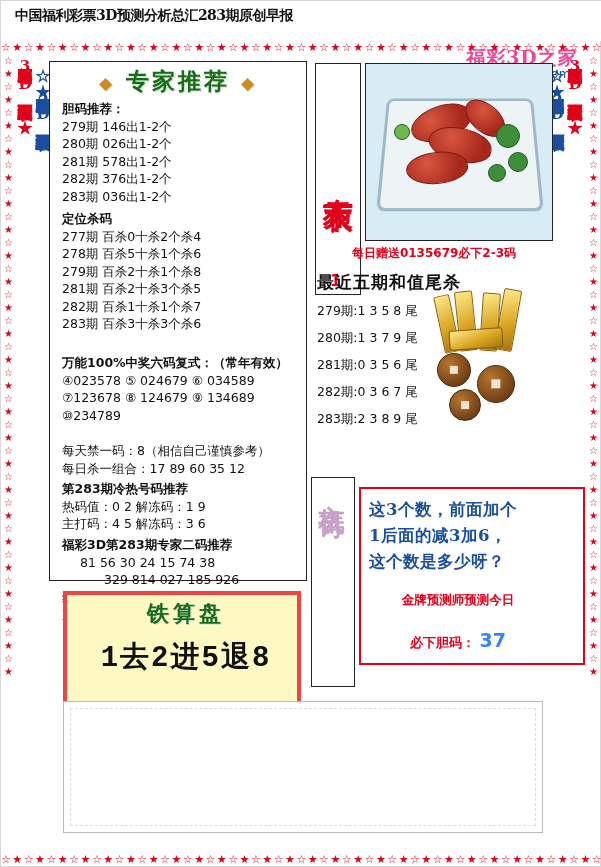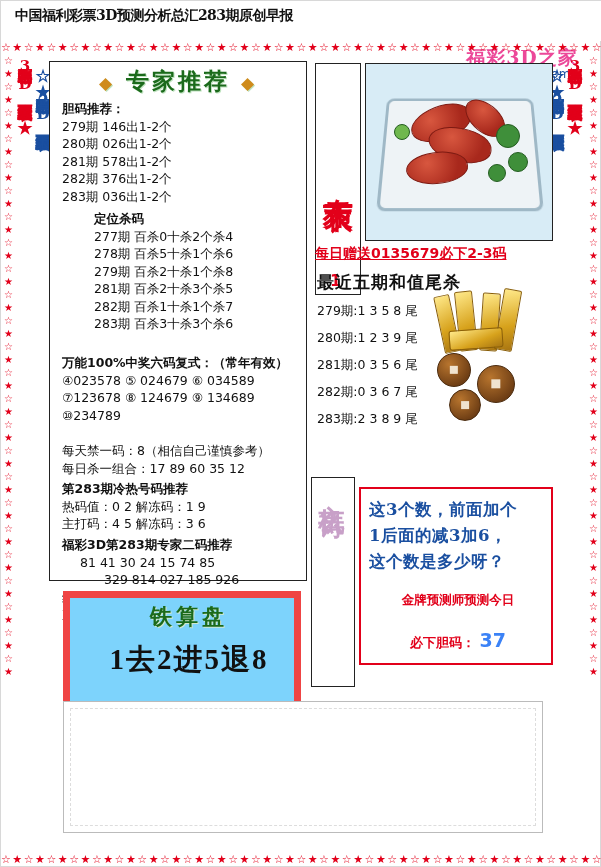--- a/index.html
+++ b/index.html
@@ -144,22 +144,22 @@
     position:absolute; background:#3f8f3a; border-radius:50%;
     border:1px solid #245c21;
   }
   .v1 { left:130px; top:60px; width:24px; height:24px; }
   .v2 { left:142px; top:88px; width:20px; height:20px; }
   .v3 { left:122px; top:100px; width:18px; height:18px; }
   .v4 { left:28px; top:60px; width:16px; height:16px; background:#6fb84e; }
 
   .gift-line {
     position:absolute; left:266px; top:188px; width:238px; height:20px;
-    font-size:14px; font-weight:bold; color:#e2001a;
-    text-align:left; white-space:nowrap;text-decoration:underline;
+    font-size:12px; font-weight:bold; color:#e2001a;
+    text-align:center; white-space:nowrap;
   }
   
   .recent-title {
     position:absolute; left:268px; top:214px;
     font-family:"DejaVu Serif", serif;
     font-size:17px; font-weight:bold; color:#111; letter-spacing:1px;
   }
   .recent-list {
     position:absolute; left:268px; top:240px; width:120px;
     font-size:12.5px; color:#111; line-height:27px;
@@ -185,21 +185,21 @@
     content:""; position:absolute; left:50%; top:50%;
     width:26%; height:26%; transform:translate(-50%,-50%);
     background:#f0e3cf;
   }
   .c1 { left:4px; top:64px; width:34px; height:34px; }
   .c2 { left:44px; top:76px; width:38px; height:38px; }
   .c3 { left:16px; top:100px; width:32px; height:32px; }
 
   
   .q-panel {
-    position:absolute; left:310px; top:430px; width:194px; height:178px;
+    position:absolute; left:310px; top:430px; width:226px; height:178px;
     border:2px solid #e2001a; background:#fff;
   }
   .q-text {
     position:absolute; left:8px; top:8px; width:178px;
     font-family:"DejaVu Serif", serif;
     font-size:16.5px; font-weight:bold; color:#1a4fa0;
     line-height:26px; letter-spacing:0.5px;
   }
   .q-sub {
     position:absolute; left:8px; top:100px; width:178px;
@@ -220,31 +220,31 @@
     position:absolute; left:3px; top:6px;
     writing-mode: vertical-rl; text-orientation: upright;
     font-family:"DejaVu Serif", serif;
     font-weight:bold; font-size:26px; color:#c8a0c8;
     letter-spacing:4px; height:196px;
   }
 
   
   .tiesuan {
     position:absolute; left:14px; top:534px; width:238px; height:124px;
-    border:7px solid #ef4444; background:#7dd3fc;
+    border:4px solid #ef4444; background:#fef9c3;
   }
   .tiesuan-title {
     position:absolute; left:0; top:4px; width:238px; text-align:center;
     font-family:"DejaVu Serif", serif; font-weight:bold; font-size:22px;
     color:#1b6a1b; letter-spacing:4px;
     text-shadow:1px 1px 0 #cfe8cf;
   }
   .tiesuan-body {
     position:absolute; left:0; top:42px; width:238px; text-align:center;
-    font-family:Liberation Serif, serif; font-weight:bold; font-size:29px;
+    font-family:Liberation Mono, monospace; font-weight:bold; font-size:29px;
     color:#111; letter-spacing:2px;
   }
 
   .bottom-box {
     position:absolute; left:14px; top:644px; width:480px; height:132px;
     border:1px solid #bbb; background:#fff;
   }
   .inner-dash {
     position:absolute; left:6px; top:6px; right:6px; bottom:6px;
     border:1px dashed #ddd;
@@ -284,21 +284,21 @@
 
       <div class="lst" style="left:12px; top:38px;">
         <div class="sec-label">胆码推荐：</div>
         <div>279期  146出1-2个</div>
         <div>280期  026出1-2个</div>
         <div>281期  578出1-2个</div>
         <div>282期  376出1-2个</div>
         <div>283期  036出1-2个</div>
       </div>
 
-      <div class="lst" style="left:12px; top:148px;margin-left:32px;">
+      <div class="lst" style="left:12px; top:148px;">
         <div class="sec-label">定位杀码</div>
         <div>277期   百杀0十杀2个杀4</div>
         <div>278期   百杀5十杀1个杀6</div>
         <div>279期   百杀2十杀1个杀8</div>
         <div>281期   百杀2十杀3个杀5</div>
         <div>282期   百杀1十杀1个杀7</div>
         <div>283期   百杀3十杀3个杀6</div>
       </div>
 
       <div class="lst" style="left:12px; top:292px;">
@@ -314,21 +314,21 @@
       </div>
 
       <div class="lst" style="left:12px; top:418px;">
         <div class="sec-label">第283期冷热号码推荐</div>
         <div>热码值：0  2   解冻码：1  9</div>
         <div>主打码：4  5   解冻码：3  6</div>
       </div>
 
       <div class="lst" style="left:12px; top:474px;">
         <div class="sec-label">福彩3D第283期专家二码推荐</div>
-        <div style="padding-left:18px;">81  41  30  24  15  74  85</div>
+        <div style="padding-left:18px;">81  56  30  24  15  74  38</div>
         <div style="padding-left:42px;">329  814  027  185  926</div>
         <div>组选复式：0135789   胆码：359</div>
         <div>直组选推荐：  520  314  275  892  614</div>
       </div>
     </div>
 
     <div class="buyi">
       <div class="vt">布衣天下</div>
       <div style="position:absolute; left:14px; bottom:4px; font-size:16px; font-weight:bold; color:#e2001a;">1</div>
     </div>
@@ -343,21 +343,21 @@
       <div class="veg v2"></div>
       <div class="veg v3"></div>
       <div class="veg v4"></div>
     </div>
 
     <div class="gift-line">每日赠送0135679必下2-3码</div>
 
     <div class="recent-title">最近五期和值尾杀</div>
     <div class="recent-list">
       <div>279期:1 3 5 8 尾</div>
-      <div>280期:1 2 3 9 尾</div>
+      <div>280期:1 3 7 9 尾</div>
       <div>281期:0 3 5 6 尾</div>
       <div>282期:0 3 6 7 尾</div>
       <div>283期:2 3 8 9 尾</div>
     </div>
 
     <div class="gold-box">
       <div class="ingot ig1"></div>
       <div class="ingot ig2"></div>
       <div class="ingot ig3"></div>
       <div class="ingot ig4"></div>

